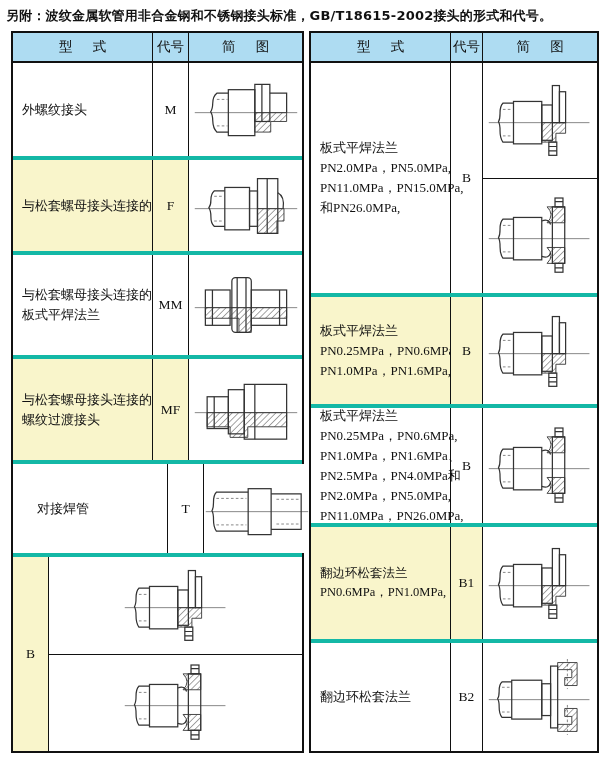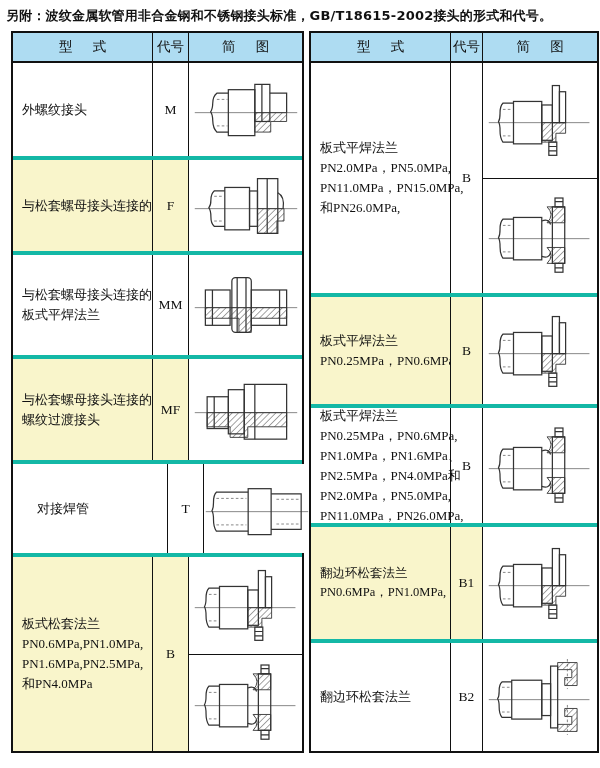--- a/index.html
+++ b/index.html
@@ -273,26 +273,20 @@
     <div class="cell diagram-cell">
             <div class="diag">
               <svg viewBox="0 0 120 90" width="106" height="84" xmlns="http://www.w3.org/2000/svg">
                 <use href="#pipe-t"></use>
               </svg>
             </div>
           </div>
   </div>
 
   <div class="row r5 hl">
-    <div class="cell type-cell">
-            <div class="tline">板式松套法兰</div>
-            <div class="tline">PN0.6MPa,PN1.0MPa,</div>
-            <div class="tline">PN1.6MPa,PN2.5MPa,</div>
-            <div class="tline">和PN4.0MPa</div>
-          </div>
     <div class="cell code-cell">B</div>
     <div class="cell diagram-cell">
             <div class="diag">
               <svg viewBox="0 0 120 90" width="106" height="84" xmlns="http://www.w3.org/2000/svg">
                 <use href="#flange-plate"></use>
               </svg>
             </div>
             <div class="diag">
               <svg viewBox="0 0 120 90" width="106" height="84" xmlns="http://www.w3.org/2000/svg">
                 <use href="#flange-lap"></use>
@@ -328,20 +322,21 @@
                 <use href="#flange-lap"></use>
               </svg>
             </div>
           </div>
   </div>
 
   <div class="row r1 hl">
     <div class="cell type-cell">
             <div class="tline">板式平焊法兰</div>
             <div class="tline">PN0.25MPa，PN0.6MPa,</div>
+            <div class="tline">PN1.0MPa，PN1.6MPa,</div>
           </div>
     <div class="cell code-cell">B</div>
     <div class="cell diagram-cell">
             <div class="diag">
               <svg viewBox="0 0 120 90" width="106" height="84" xmlns="http://www.w3.org/2000/svg">
                 <use href="#flange-plate"></use>
               </svg>
             </div>
           </div>
   </div>

